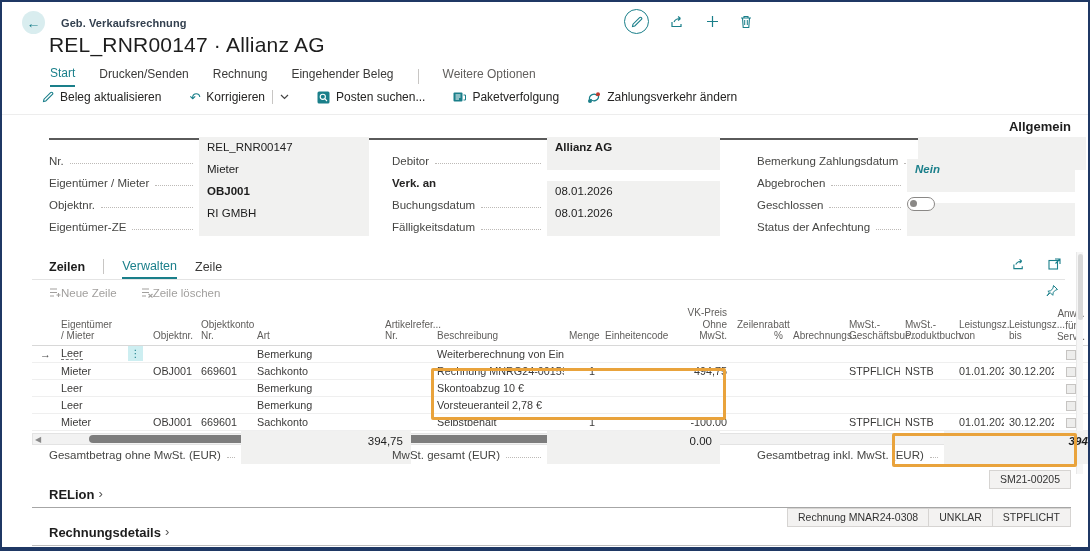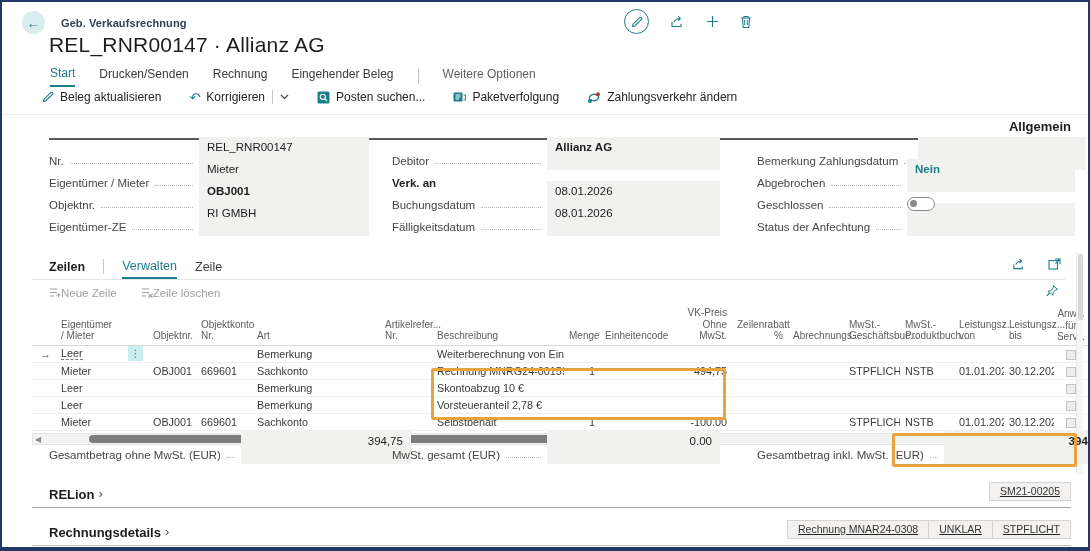--- a/index.html
+++ b/index.html
@@ -42,21 +42,21 @@
   .more-link { font-size:10.5px; color:#5d5d5d; padding-bottom:4px; cursor:pointer; }
 
   .fields { position:absolute; top:146px; left:47px; display:grid; grid-template-columns:343px 365px 318px; }
   .fcol1 { padding-right:23px; } .fcol2 { padding-right:37px; }
   .field { display:flex; align-items:flex-end; height:22px; }
   .flabel { flex:0 0 auto; font-size:11.5px; color:#464644; padding-bottom:3px; white-space:nowrap; }
   .flabel.bold { font-weight:700; color:#252423; }
   .leader { flex:1 1 auto; border-bottom:1px dotted #bdbab7; margin:0 6px 6px 6px; min-width:8px; }
   .fbox { flex:0 0 170px; height:33px; background:#f1f1f0; font-size:11.5px; line-height:20px;
           padding:0 8px; color:#1d1d1d; white-space:nowrap; overflow:hidden; }
-  .fcol2 .fbox { flex-basis:173px; } .fcol3 .fbox { flex-basis:168px; }
+  .fcol2 .fbox { flex-basis:173px; } .fcol3 .fbox { flex-basis:168px;font-style:italic; }
   .fbox.bold { font-weight:700; }
   .fbox.link { color:#1a7f8a; font-weight:600; }
   .togglezone { flex:0 0 168px; display:flex; align-items:center; height:20px; }
   .toggle { width:28px; height:14px; border:1.5px solid #8a8886; border-radius:8px; position:relative; background:#fff; cursor:pointer; }
   .toggle .knob { position:absolute; left:2px; top:2px; width:7px; height:7px; border-radius:50%; background:#8a8886; }
 
   
   .lines-card { position:absolute; top:252px; left:30px; width:1033px; }
   .lines-tabs { display:flex; align-items:center; gap:18px; height:26px; border-bottom:1px solid #e4e4e4; padding-left:17px; font-size:12.5px; position:relative; }
   .lines-title { font-weight:700; color:#1d1d1d; }
@@ -91,21 +91,21 @@
   
   .totals { position:absolute; top:440px; left:47px; display:grid; grid-template-columns:343px 365px 318px; }
   .totals .fbox { text-align:right; }
 
   
   .fasttab { position:absolute; left:30px; right:17px; display:flex; align-items:flex-end; justify-content:space-between;gap:20px; }
   .fasttab .ft-title { font-size:13px; font-weight:700; color:#1d1d1d; padding-left:17px; padding-bottom:5px; display:flex; align-items:center; gap:4px; cursor:pointer; }
   .chev { color:#555; font-size:13px; font-weight:400; transform:translateY(-1px); }
   .ft-relion { top:478px; height:28px; border-bottom:1px solid #a6a6a6; }
   .ft-details { top:514px; height:30px; border-bottom:1px solid #bdbdbd; }
-  .chips { display:flex; margin-bottom:6px;text-decoration:underline; }
+  .chips { display:flex; margin-bottom:18px; }
   .chip { font-size:10.5px; color:#333; background:#f3f2f1; border:1px solid #d6d4d2; padding:2px 10px; line-height:13px; cursor:pointer; }
   .chip + .chip { border-left:none; }
 
   
   .hl { position:absolute; border:3px solid #e9a33c; border-radius:2px; pointer-events:none; z-index:6; }
   .hl1 { left:429px; top:366px; width:295px; height:52px; }
   .hl2 { left:890px; top:431px; width:185px; height:34px; }
 
   svg { display:block; }
 </style>

